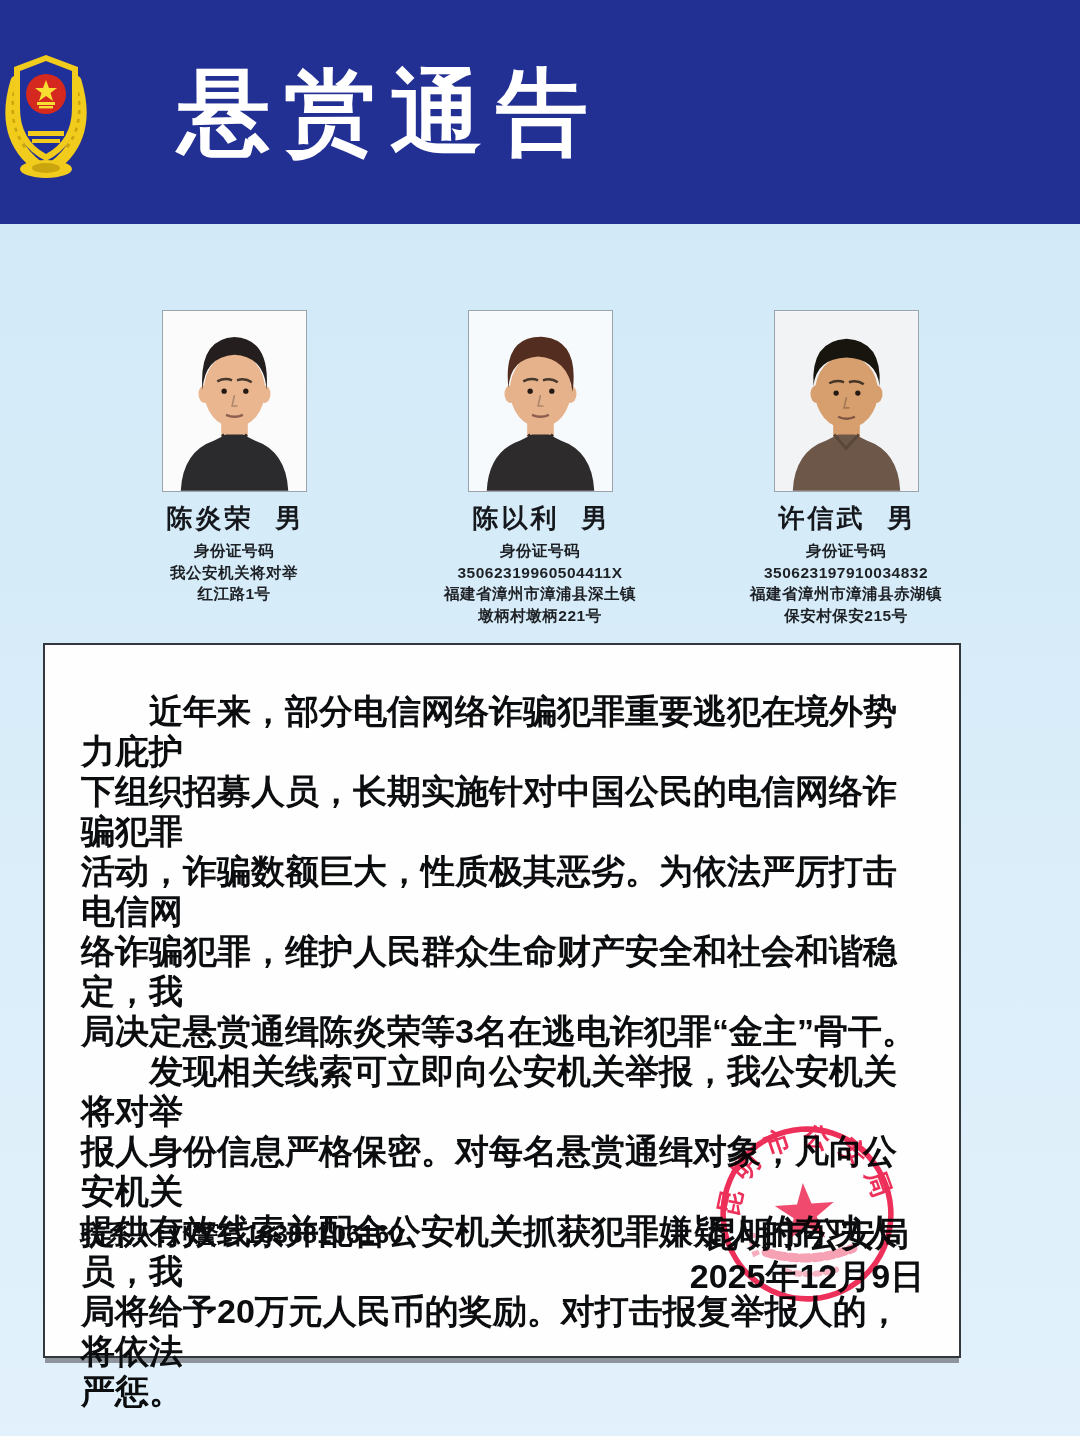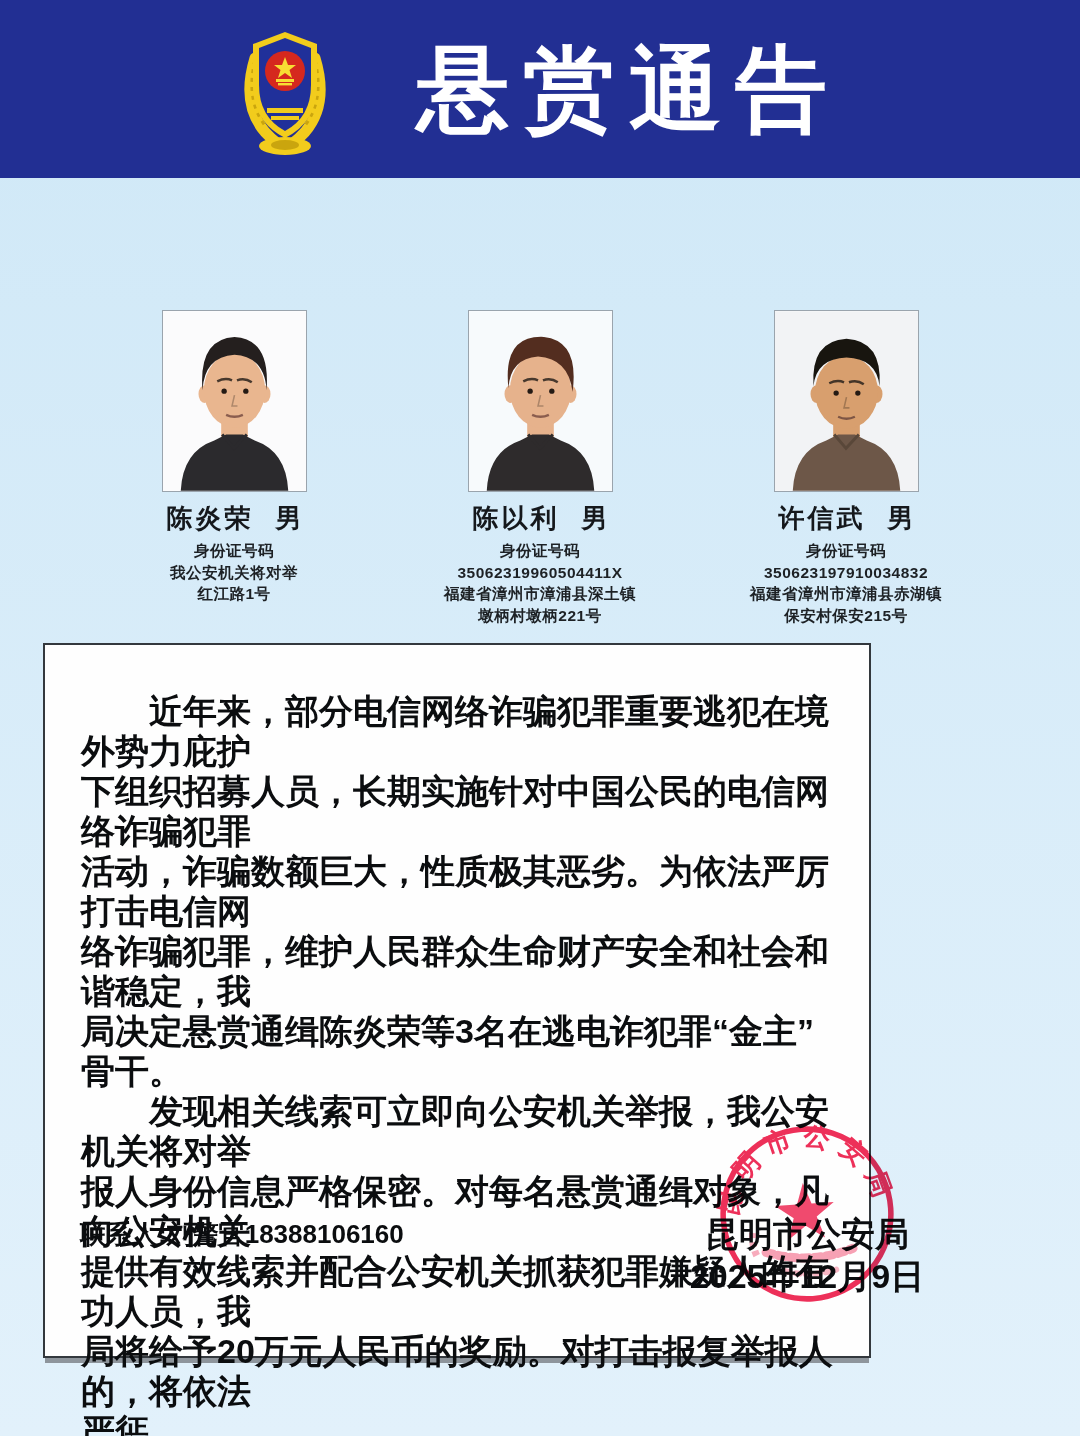--- a/index.html
+++ b/index.html
@@ -6,23 +6,23 @@
   .page{
     position:relative;
     width:1080px;height:1436px;
     background:linear-gradient(180deg,var(--page_bg_top) 0%,var(--page_bg_bottom) 100%);
     font-family:"Liberation Sans","DejaVu Sans",sans-serif;
     overflow:hidden;
     color:var(--text);
   }
   
   .header{
-    position:absolute;left:0;top:0;width:1080px;height:178px;
+    position:absolute;left:0;top:0;width:1080px;height:224px;
     background:var(--header_bg);
-    display:flex;align-items:center;justify-content:center;gap:86px;
+    display:flex;align-items:center;gap:86px;
   }
   .emblem{width:92px;height:132px;flex:0 0 auto;margin-top:2px;}
   .header-title{
     margin:0;color:#ffffff;font-size:92px;font-weight:900;
     letter-spacing:14px;line-height:1;white-space:nowrap;
   }
   
   .suspects{
     position:absolute;left:0;top:310px;width:1080px;
     display:flex;justify-content:center;gap:16px;
@@ -38,21 +38,21 @@
     color:#15181c;
     text-align:center;
   }
   .name-line .gender{margin-left:22px;letter-spacing:0;}
   .info{
     margin-top:4px;font-size:15.5px;font-weight:bold;line-height:21.5px;
     color:#1d2125;letter-spacing:0.5px;
   }
   
   .notice-box{
-    position:absolute;left:43px;top:643px;width:828px;height:715px;
+    position:absolute;left:43px;top:643px;width:918px;height:715px;
     background:#fefefe;border:2px solid #33383d;box-sizing:border-box;
     box-shadow:0 7px 0 -2px #8e959c;
   }
   .notice-box p{
     margin:0;padding:0 36px;
     font-size:34px;font-weight:bold;line-height:40px;
     letter-spacing:0;white-space:pre-line;color:#0b0d0f;
     text-align:left;
   }
   .notice-box p.first{padding-top:46px;}

